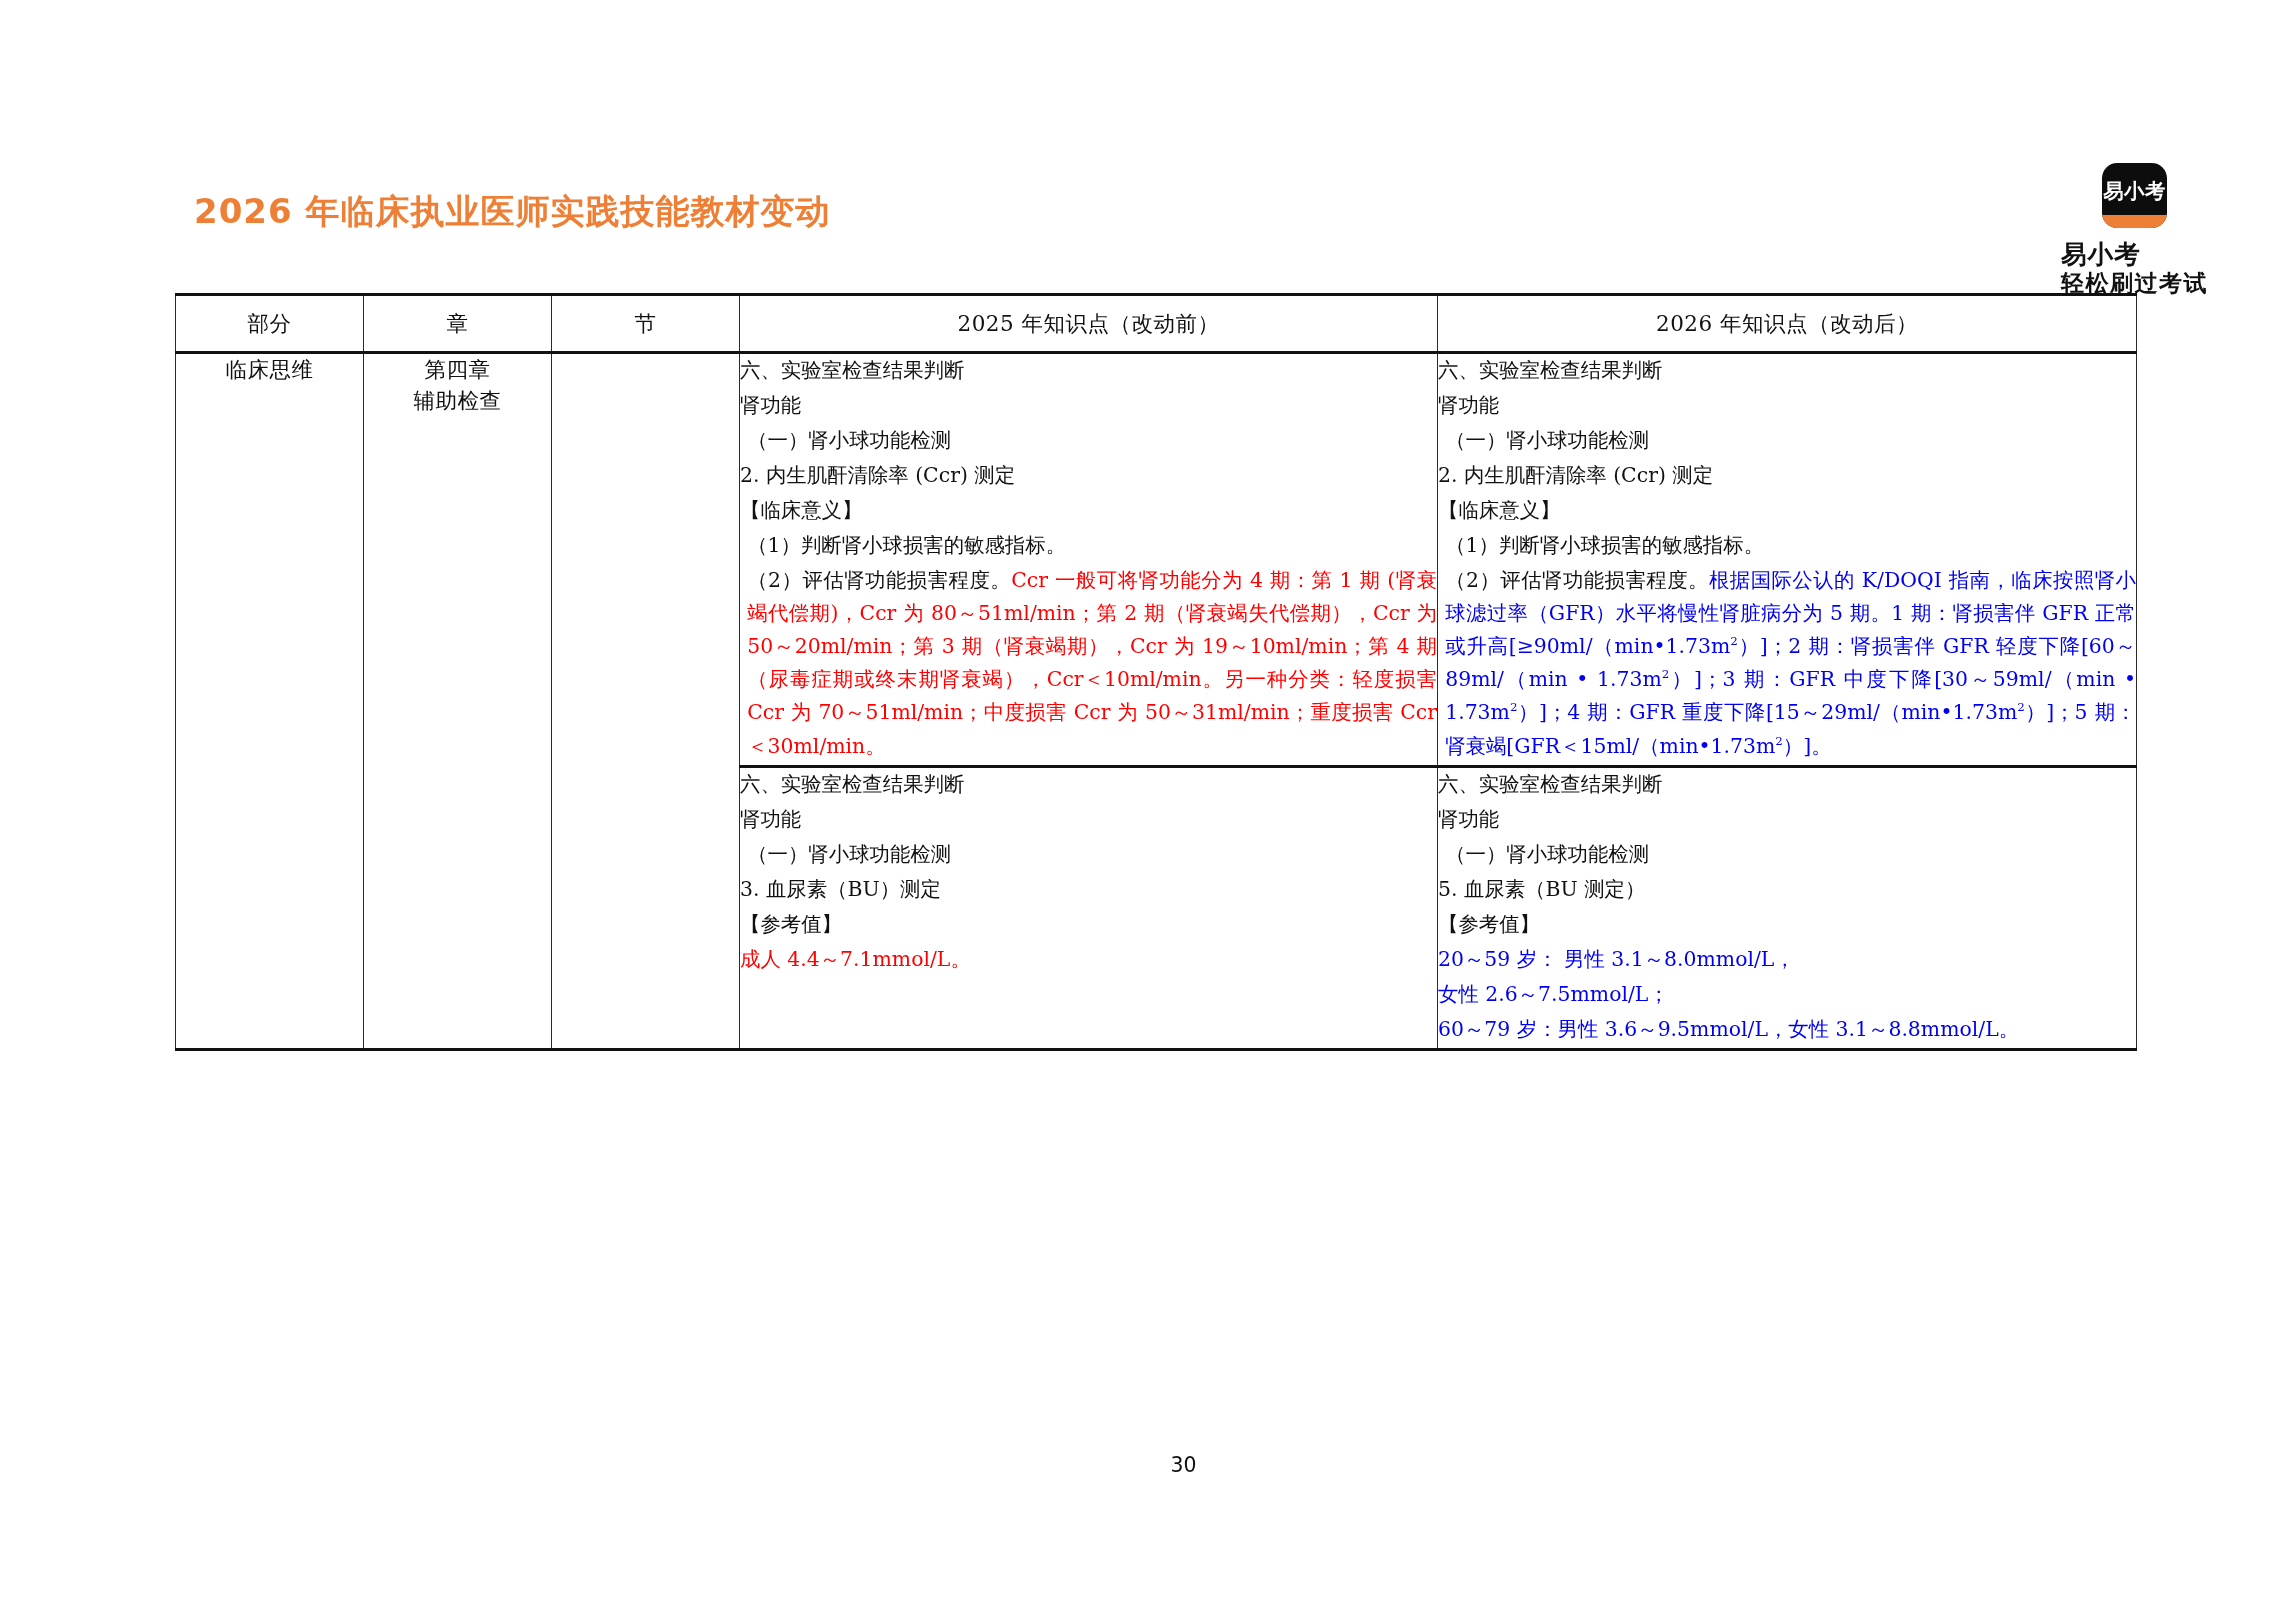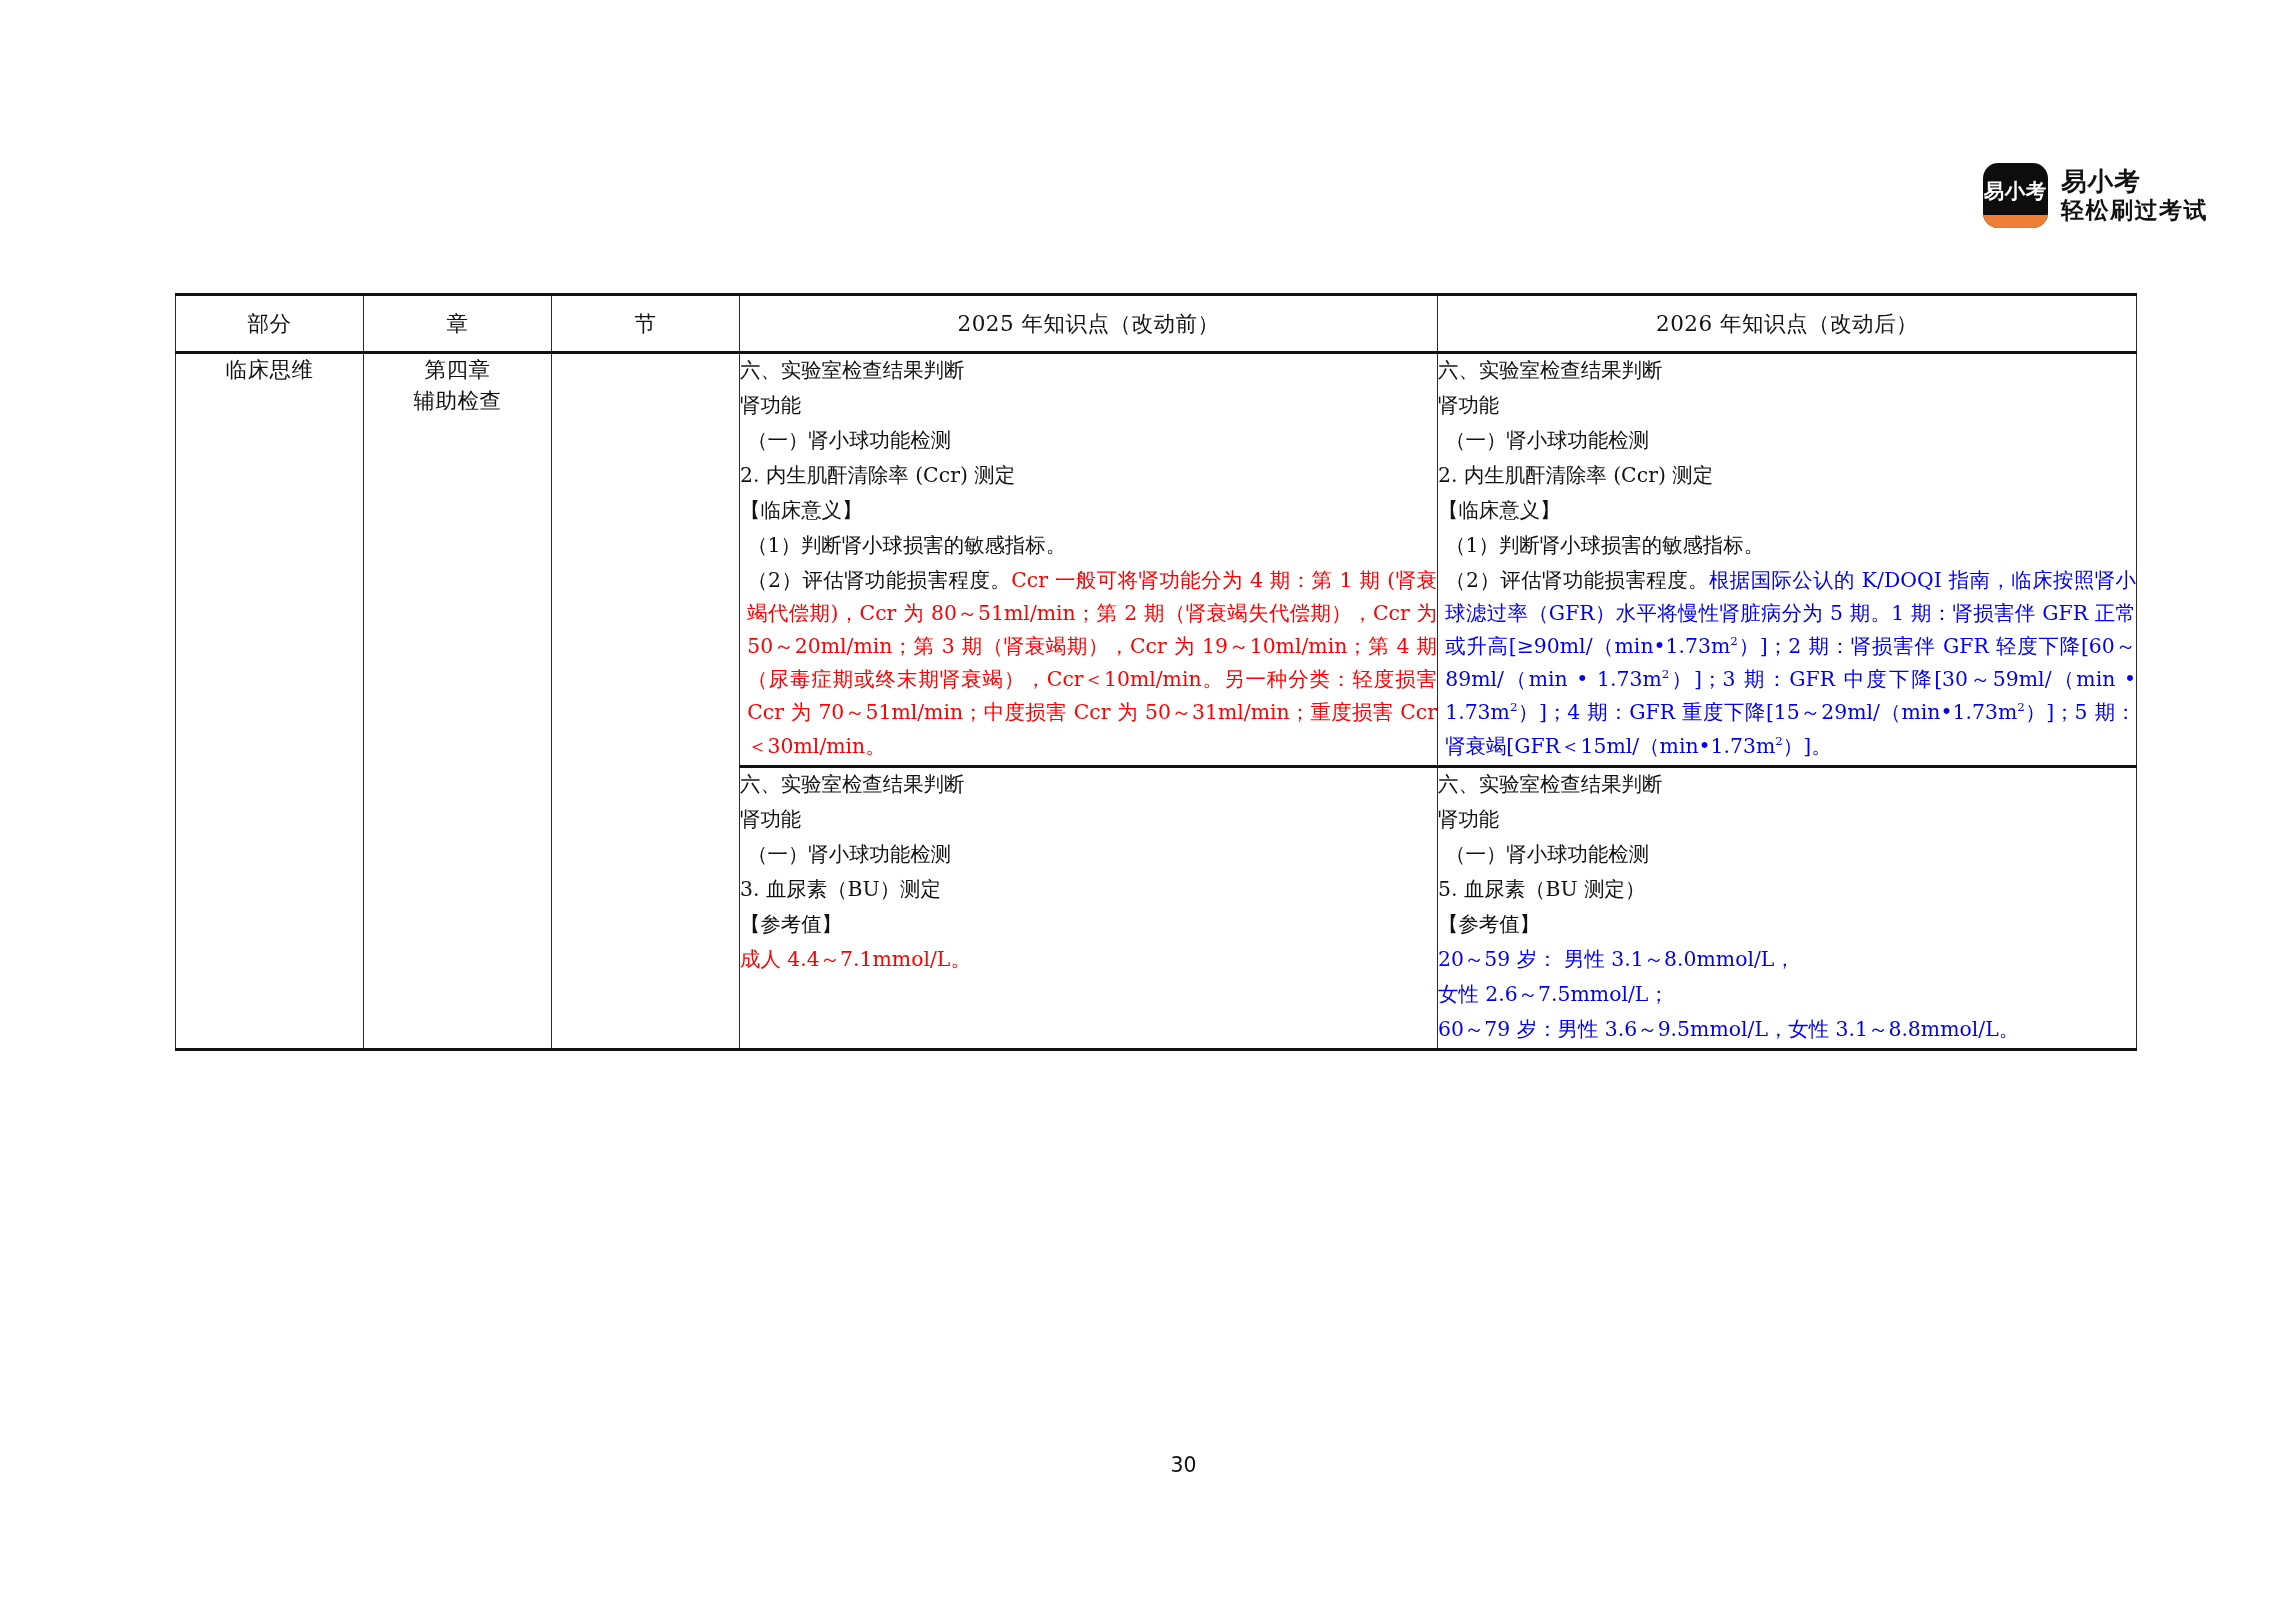--- a/index.html
+++ b/index.html
@@ -32,20 +32,21 @@
     font-weight: bold;
     color: #ed8036;
     letter-spacing: 1px;
     white-space: nowrap;
   }
   .brand {
     position: absolute;
     right: 87px;
     top: 163px;
     display: flex;
+    flex-direction: column;
     align-items: center;
     gap: 13.3px;
   }
   .brand-mark {
     width: 65px;
     height: 65px;
     border-radius: 15.3px;
     background: #0d0d0d;
     position: relative;
     overflow: hidden;
@@ -171,20 +172,21 @@
     font-size: 20.4px;
     color: #111111;
     padding-left: 36px;
   }
 </style>
 </head>
 <body>
 
 <div class="page-header">
 
+  <div class="doc-title">2026 年临床执业医师实践技能教材变动</div>
 
   <div class="brand">
     <div class="brand-mark">
       <span class="mark-text">易小考</span>
       <span class="mark-stripe"></span>
     </div>
     <div class="brand-words">
       <div class="brand-name">易小考</div>
       <div class="brand-tagline">轻松刷过考试</div>
     </div>

